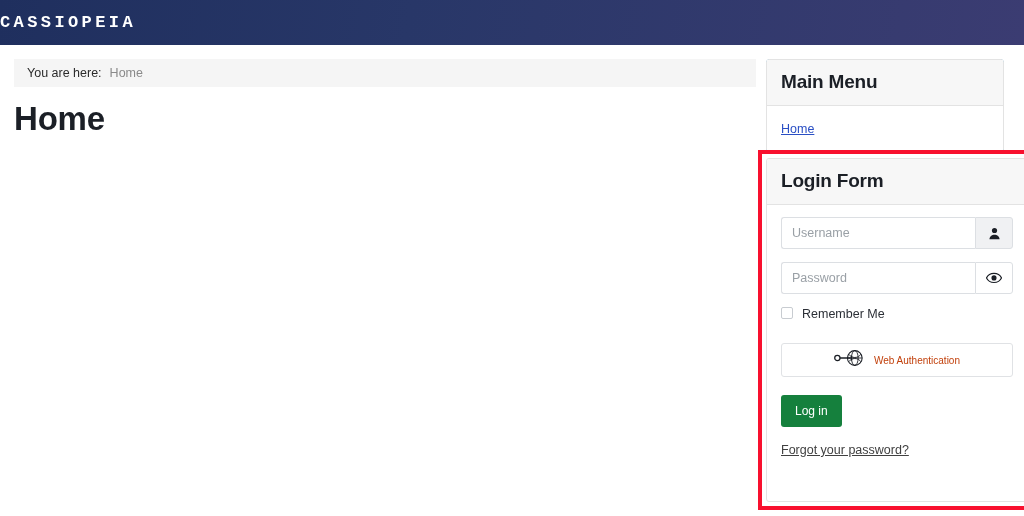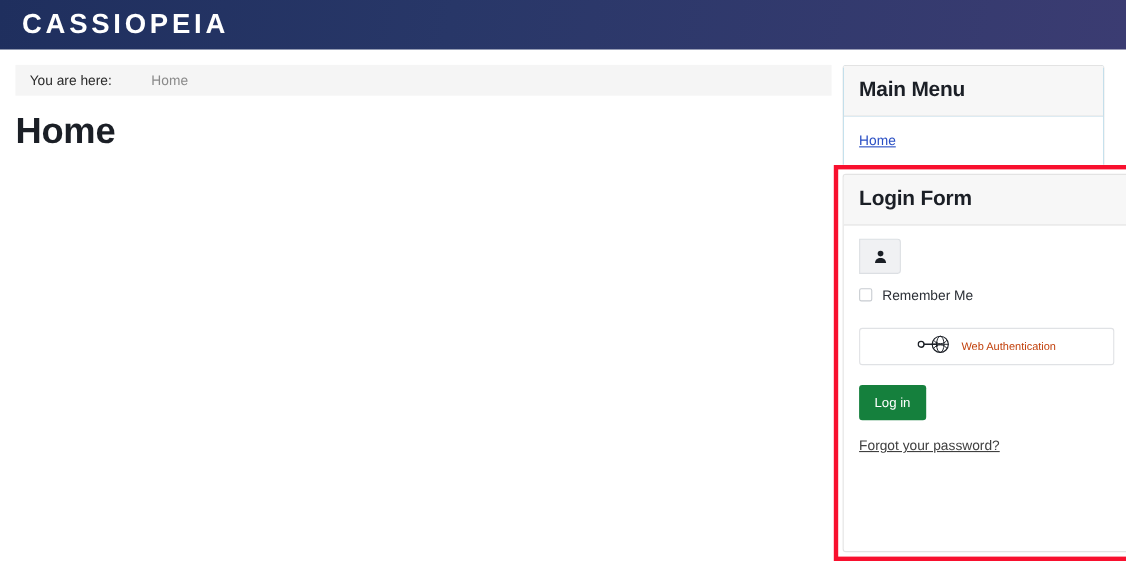--- a/index.html
+++ b/index.html
@@ -25,39 +25,37 @@
     position: absolute;
     left: 0; top: 0;
     width: 1024px;
     height: 45px;
     background: linear-gradient(100deg, #1f2f5e 0%, #283768 40%, #3b3c72 100%);
     display: flex;
     align-items: center;
   }
   .brand {
     color: #ffffff;
-    font-size: 25px;
+    font-size: 17px;
     font-weight: bold;
     letter-spacing: 3.4px;
-    margin-left: 20px;
     line-height: 1;
-    font-family: Liberation Sans, sans-serif;
+    font-family: Liberation Mono, monospace;
   }
 
   
   .breadcrumb-bar {
     position: absolute;
     left: 14px; top: 59px;
     width: 742px;
     height: 28px;
     background: #f5f5f5;
     display: flex;
     align-items: center;
     padding-left: 13px;
-    gap: 28px;
   }
   .breadcrumb-label {
     font-size: 12.5px;
     color: #2b2b2b;
     margin-right: 8px;
   }
   .breadcrumb-current {
     font-size: 12.5px;
     color: #8a8a8a;
   }
@@ -256,29 +254,39 @@
     <div class="login-card">
 
       <div class="card-header">
         <h2 class="card-title">Login Form</h2>
       </div>
 
       <div class="login-body">
 
         
         <div class="input-group">
+          <input class="form-field" type="text" placeholder="Username" style="">
           <div class="input-addon addon-grey">
             <svg width="13" height="13" viewBox="0 0 16 16" aria-hidden="true">
               <circle cx="8" cy="4.3" r="3.2" fill="#1b1f26"></circle>
               <path d="M1.8 15c0-3.4 2.8-5.6 6.2-5.6s6.2 2.2 6.2 5.6z" fill="#1b1f26"></path>
             </svg>
           </div>
         </div>
 
         
+        <div class="input-group">
+          <input class="form-field" type="password" placeholder="Password" style="">
+          <div class="input-addon addon-white">
+            <svg width="16" height="12" viewBox="0 0 20 13" aria-hidden="true">
+              <path d="M10 0.7C5 0.7 1.6 4.3 0.6 6.4c1 2.1 4.4 5.7 9.4 5.7s8.4-3.6 9.4-5.7C18.4 4.3 15 0.7 10 0.7z" fill="none" stroke="#1b1f26" stroke-width="1.5"></path>
+              <circle cx="10" cy="6.4" r="3.2" fill="#1b1f26"></circle>
+            </svg>
+          </div>
+        </div>
 
         
         <div class="check-row">
           <div class="checkbox-box"></div>
           <span class="check-label">Remember Me</span>
         </div>
 
         
         <div class="webauthn-btn">
           <span>

